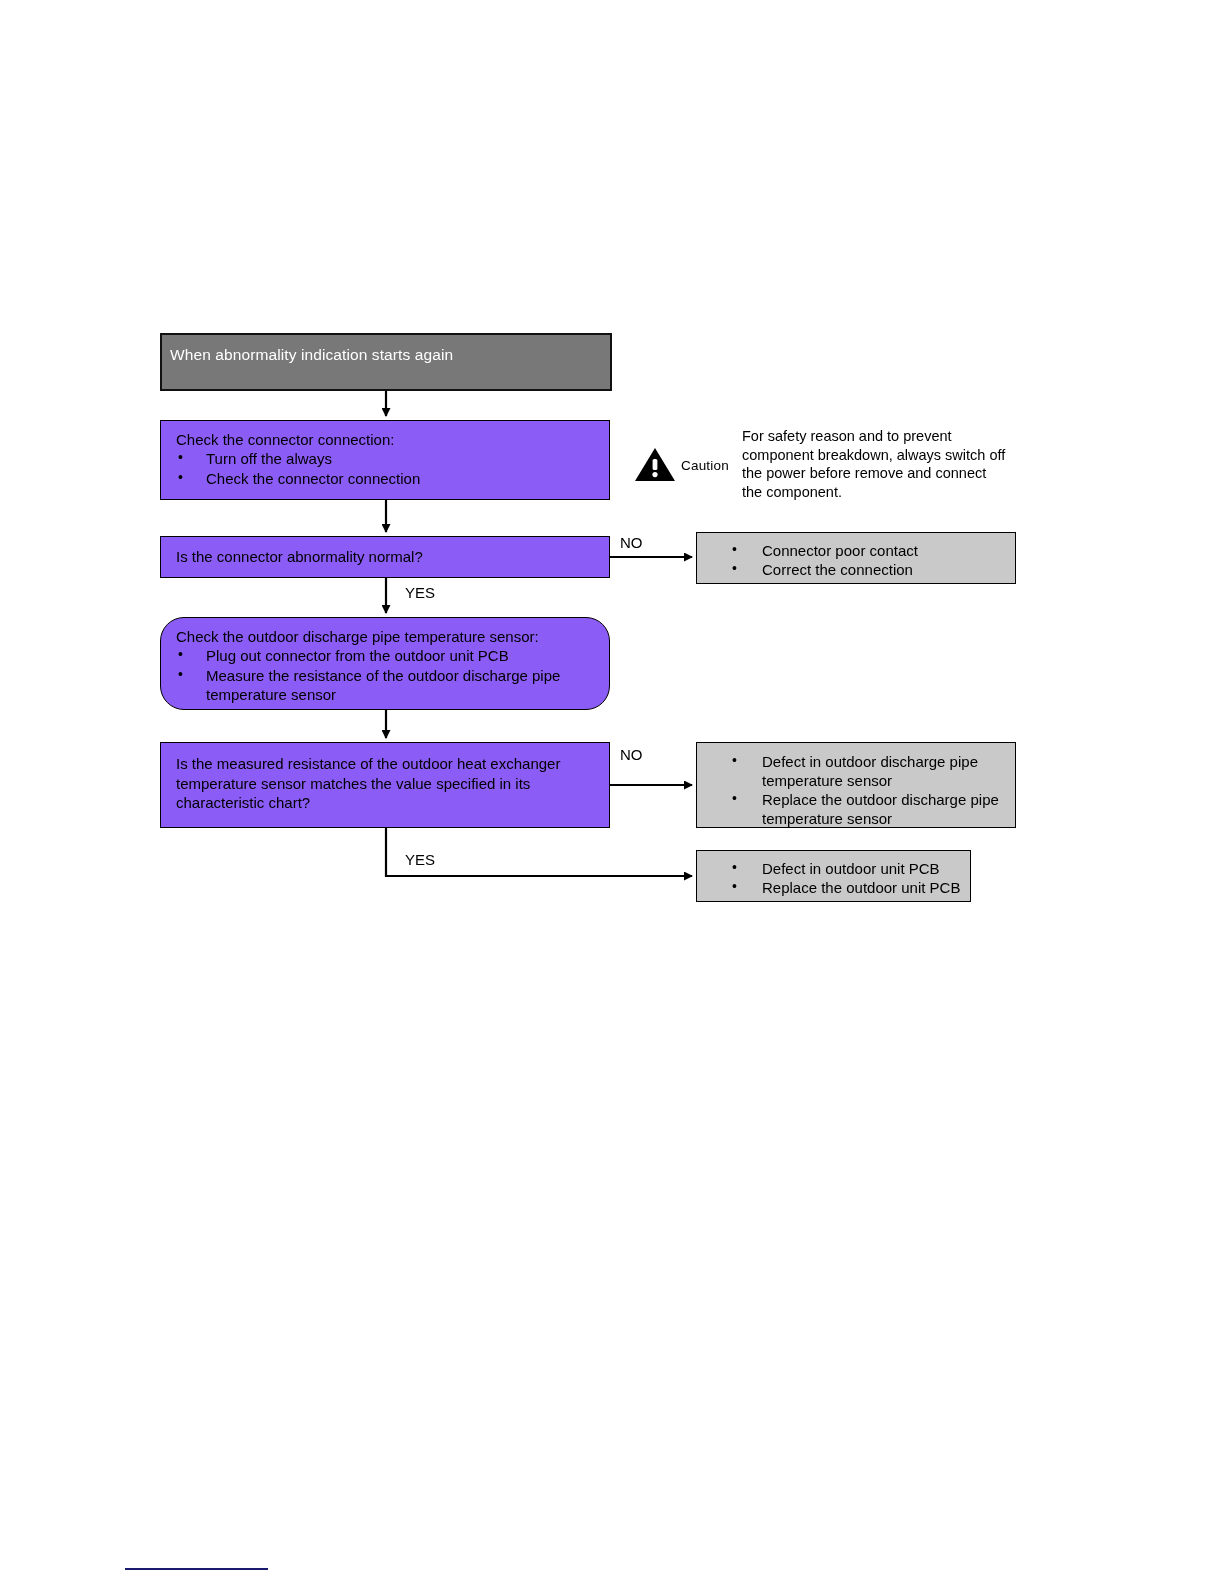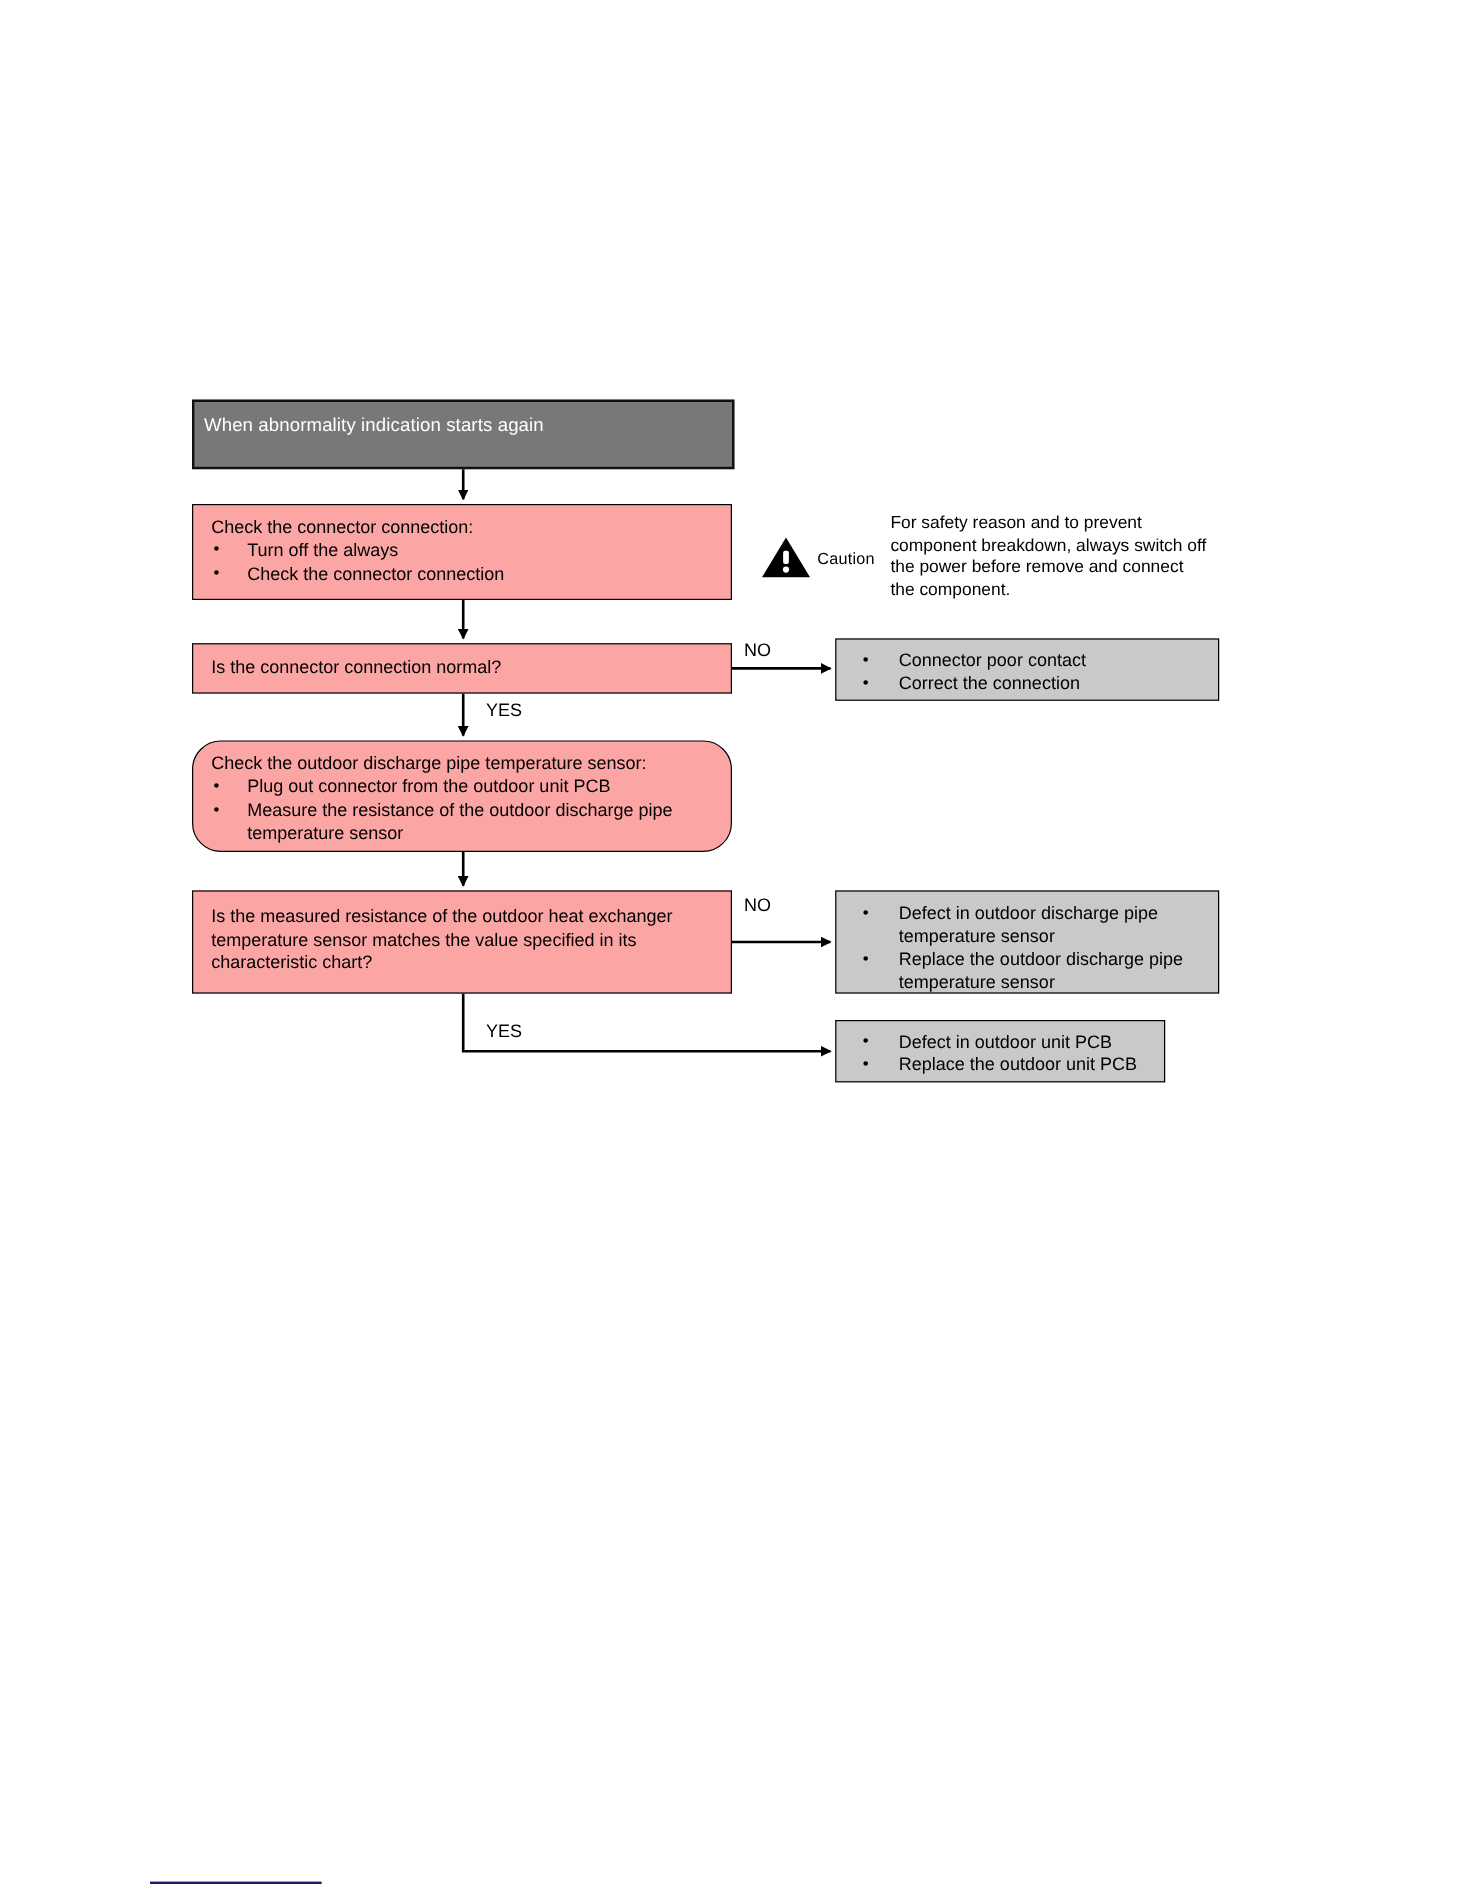--- a/index.html
+++ b/index.html
@@ -36,21 +36,21 @@
     background: #787878;
     border: 2px solid #111111;
     color: #ffffff;
     font-size: 15.5px;
     padding: 11px 0 0 8px;
     letter-spacing: 0.1px;
   }
 
   
   .process-box {
-    background: #fca5a5;
+    background: #8b5cf6;
     border: 1.6px solid #000000;
     font-size: 15px;
     line-height: 19px;
   }
   .box-1 { left: 160px; top: 420px;  width: 450px; height: 80px; }
   .box-2 { left: 160px; top: 536px;  width: 450px; height: 42px; }
   .box-3 { left: 160px; top: 617px;  width: 450px; height: 93px; border-radius: 24px; }
   .box-4 { left: 160px; top: 742px;  width: 450px; height: 86px; }
 
   .box-title {
@@ -86,21 +86,21 @@
   .result-box {
     background: #c9c9c9;
     border: 1.8px solid #000000;
     font-size: 15px;
   }
   .res-1 { left: 696px; top: 532px; width: 320px; height: 52px; }
   .res-2 { left: 696px; top: 742px; width: 320px; height: 86px; }
   .res-3 { left: 696px; top: 850px; width: 275px; height: 52px; }
 
   .result-box ul.bullets {
-    padding: 8px 8px 0 52px;
+    padding: 8px 8px 0 65px;
   }
   .res-2 ul.bullets { padding-top: 9px; }
   .result-box ul.bullets li { line-height: 19px; }
   .result-box ul.bullets li::before { left: -30px; }
 
   
   .caution-wrap {
     left: 634px;
     top: 425px;
     width: 390px;
@@ -191,21 +191,21 @@
 
   <div class="node process-box box-1">
     <div class="box-title">Check the connector connection:</div>
     <ul class="bullets">
       <li>Turn off the always</li>
       <li>Check the connector connection</li>
     </ul>
   </div>
 
   <div class="node process-box box-2">
-    <div class="box-title">Is the connector connection normal?</div>
+    <div class="box-title">Is the connector abnormality normal?</div>
   </div>
 
   <div class="node process-box box-3">
     <div class="box-title">Check the outdoor discharge pipe temperature sensor:</div>
     <ul class="bullets">
       <li>Plug out connector from the outdoor unit PCB</li>
       <li>Measure the resistance of the outdoor discharge pipe temperature sensor</li>
     </ul>
   </div>
 

